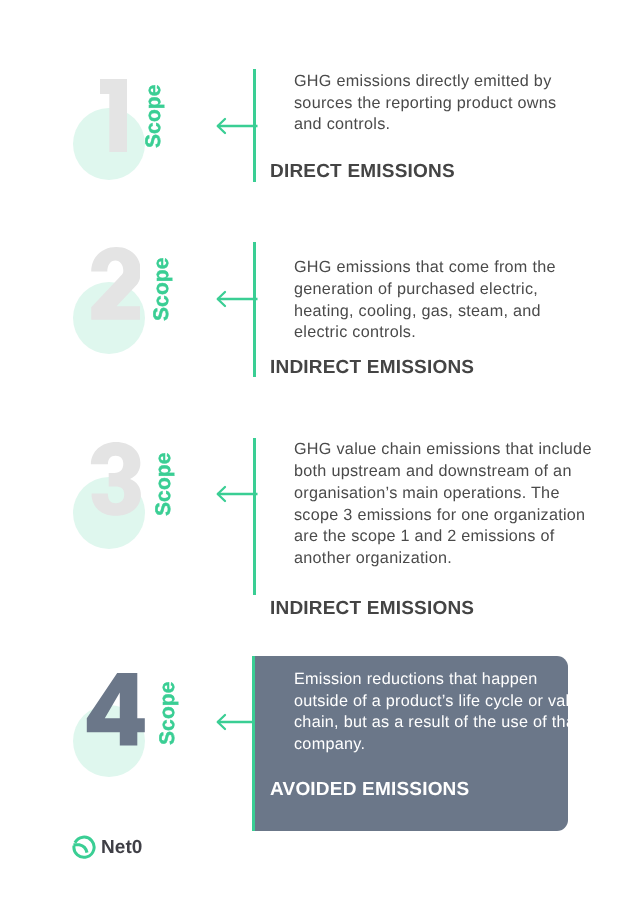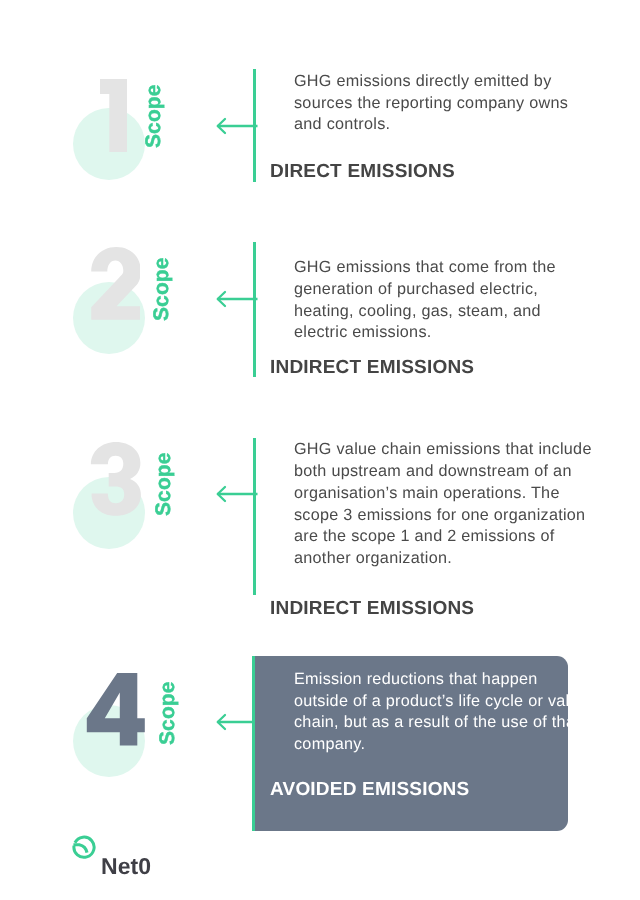--- a/index.html
+++ b/index.html
@@ -37,22 +37,22 @@
   
   .card{position:absolute;left:252.3px;top:655.8px;width:316px;height:174.8px;
         background:#6B7789;border-radius:0 11px 11px 0;}
   .card .edge{position:absolute;left:0;top:0;bottom:0;width:2.45px;background:#3ACE94;}
   .card-text .desc{color:#ffffff;}
   .card-text .etype{color:#ffffff;}
 
   
   .logo-row{position:absolute;left:71px;top:834px;}
   .logo-mark{position:absolute;left:0;top:0;display:block;}
-  .logo-text{position:absolute;left:29.5px;top:2.5px;font-size:23px;font-weight:700;
-             color:#3F3F46;letter-spacing:0.05px;white-space:nowrap;will-change:transform;margin-top:16px;}
+  .logo-text{position:absolute;left:29.5px;top:2.5px;font-size:19px;font-weight:700;
+             color:#3F3F46;letter-spacing:0.05px;white-space:nowrap;will-change:transform;}
 </style>
 </head>
 <body>
 
 <div class="page">
 
 <div class="scope-block">
   <div class="circle" style="top:108.3px"></div>
   <div class="num-wrap" style="left:100.1px;top:79.0px">
         <svg class="num" width="27.0" height="73.0" viewBox="0 0 27.0 73.0">
@@ -60,21 +60,21 @@
         </svg>
       </div>
   <div class="scope-label" style="left:142.8px;top:147.6px">Scope</div>
   <div class="vline" style="top:68.9px;height:113.2px"></div>
   <div class="arrow-wrap" style="top:115.5px"><svg width="42" height="20" viewBox="0 0 42 20" fill="none">
           <path d="M1.6 10 H41.5" stroke="#3ACE94" stroke-width="2.3" stroke-linecap="butt"></path>
           <path d="M9.0 3.0 L1.7 10 L9.0 17.0" stroke="#3ACE94" stroke-width="2.3" stroke-linecap="round" stroke-linejoin="round" fill="none"></path>
         </svg></div>
   <div class="content" style="top:70.8px">
     <div class="desc">GHG emissions directly emitted by</div>
-    <div class="desc">sources the reporting company owns</div>
+    <div class="desc">sources the reporting product owns</div>
     <div class="desc">and controls.</div>
   </div>
   <div class="content" style="top:161.0px">
     <div class="etype">DIRECT EMISSIONS</div>
   </div>
 </div>
 
 <div class="scope-block">
   <div class="circle" style="top:281.6px"></div>
   <div class="num-wrap" style="left:90.7px;top:247.3px">
@@ -85,21 +85,21 @@
   <div class="scope-label" style="left:151.2px;top:320.9px">Scope</div>
   <div class="vline" style="top:242.4px;height:134.8px"></div>
   <div class="arrow-wrap" style="top:288.5px"><svg width="42" height="20" viewBox="0 0 42 20" fill="none">
           <path d="M1.6 10 H41.5" stroke="#3ACE94" stroke-width="2.3" stroke-linecap="butt"></path>
           <path d="M9.0 3.0 L1.7 10 L9.0 17.0" stroke="#3ACE94" stroke-width="2.3" stroke-linecap="round" stroke-linejoin="round" fill="none"></path>
         </svg></div>
   <div class="content" style="top:257px">
     <div class="desc">GHG emissions that come from the</div>
     <div class="desc">generation of purchased electric,</div>
     <div class="desc">heating, cooling, gas, steam, and</div>
-    <div class="desc">electric emissions.</div>
+    <div class="desc">electric controls.</div>
   </div>
   <div class="content" style="top:356.5px">
     <div class="etype">INDIRECT EMISSIONS</div>
   </div>
 </div>
 
 <div class="scope-block">
   <div class="circle" style="top:476.6px"></div>
   <div class="num-wrap" style="left:89.8px;top:442.4px">
         <svg class="num" width="50.9" height="73.8" viewBox="0 0 50.9 73.8">

